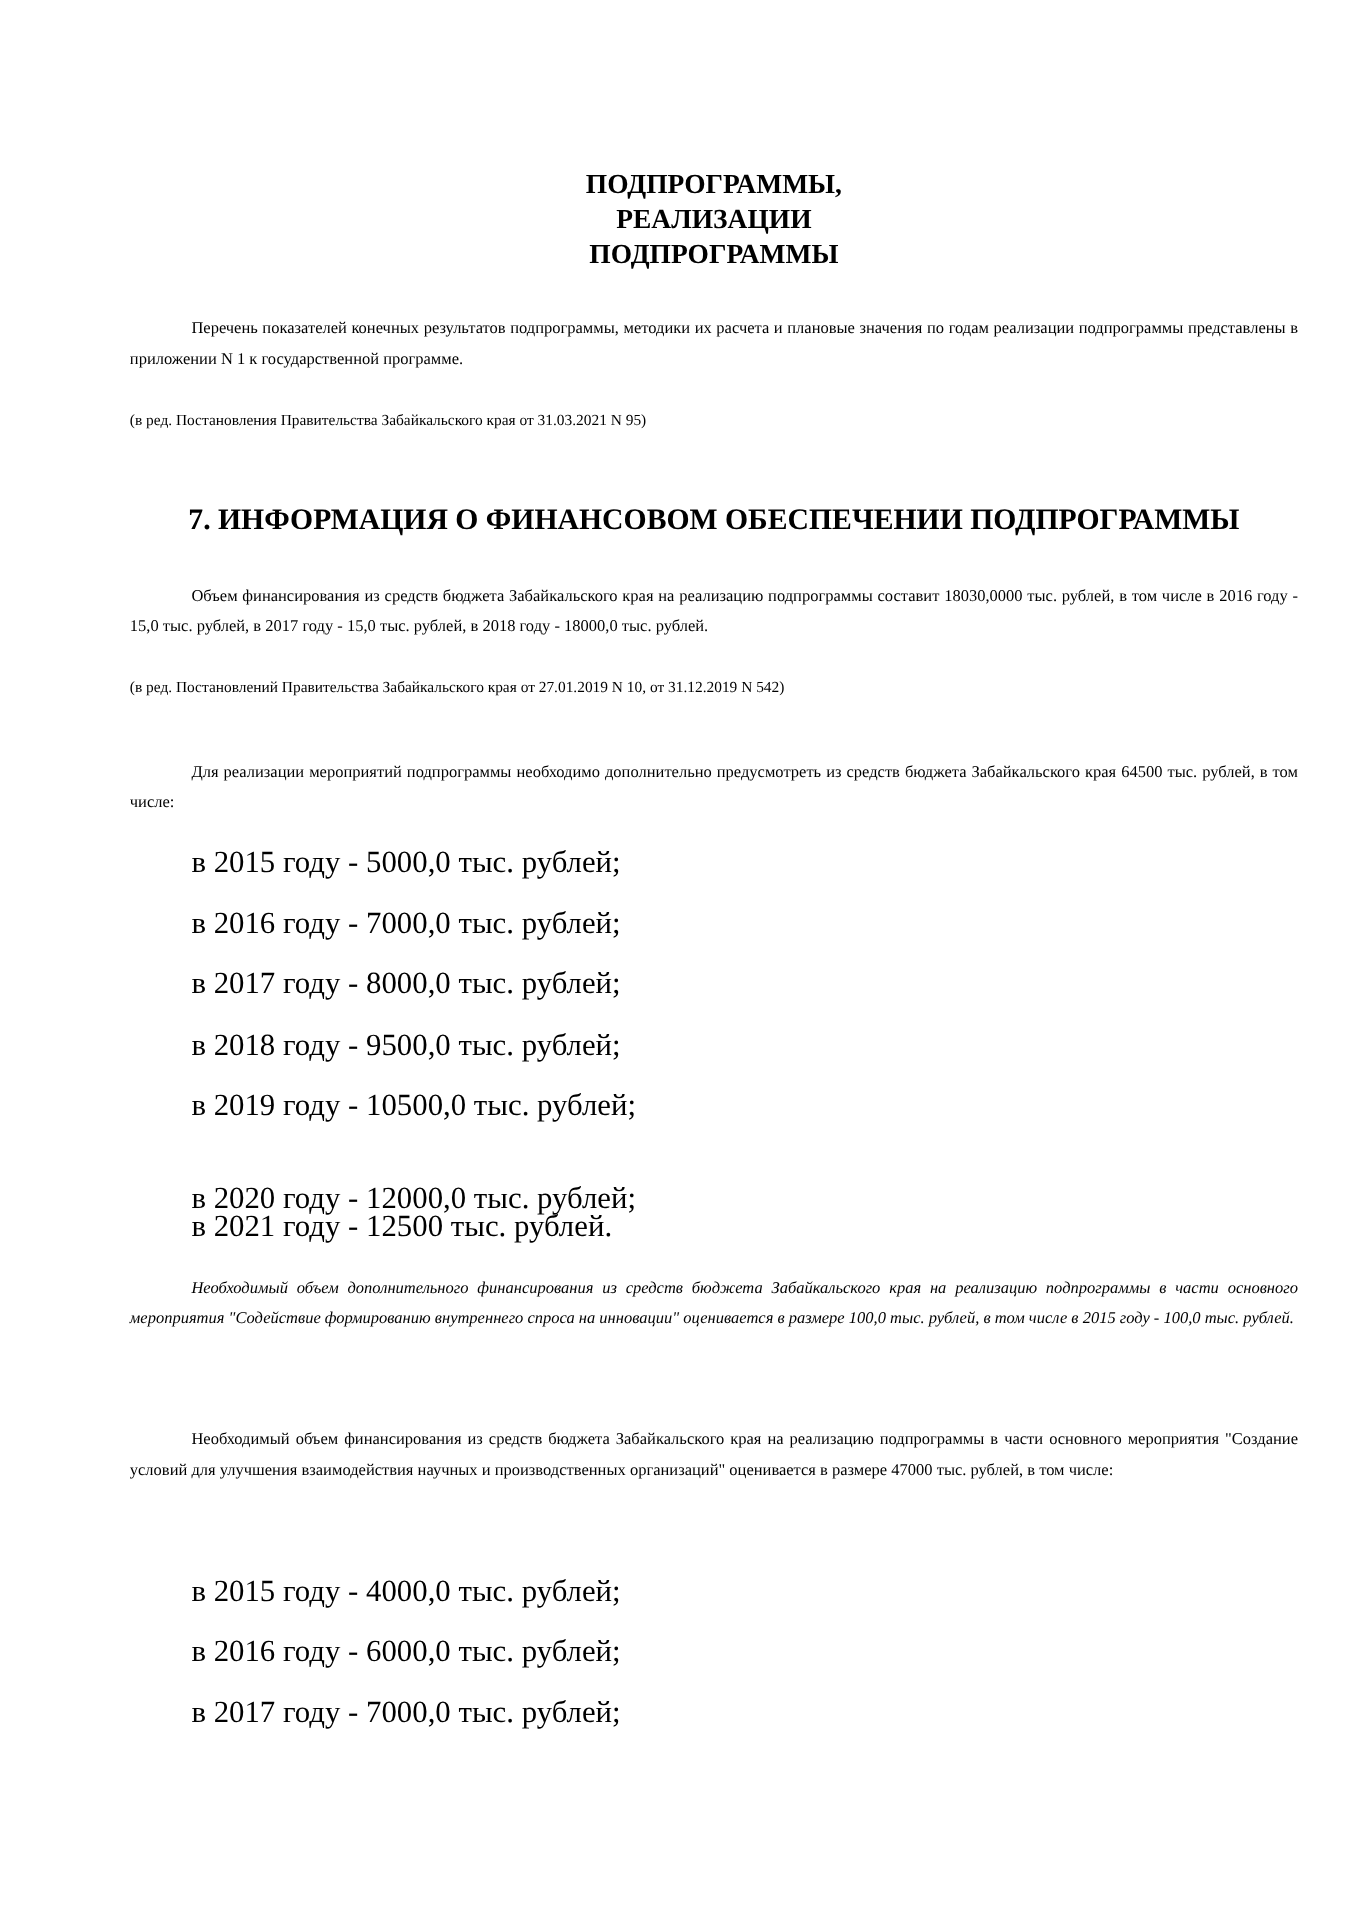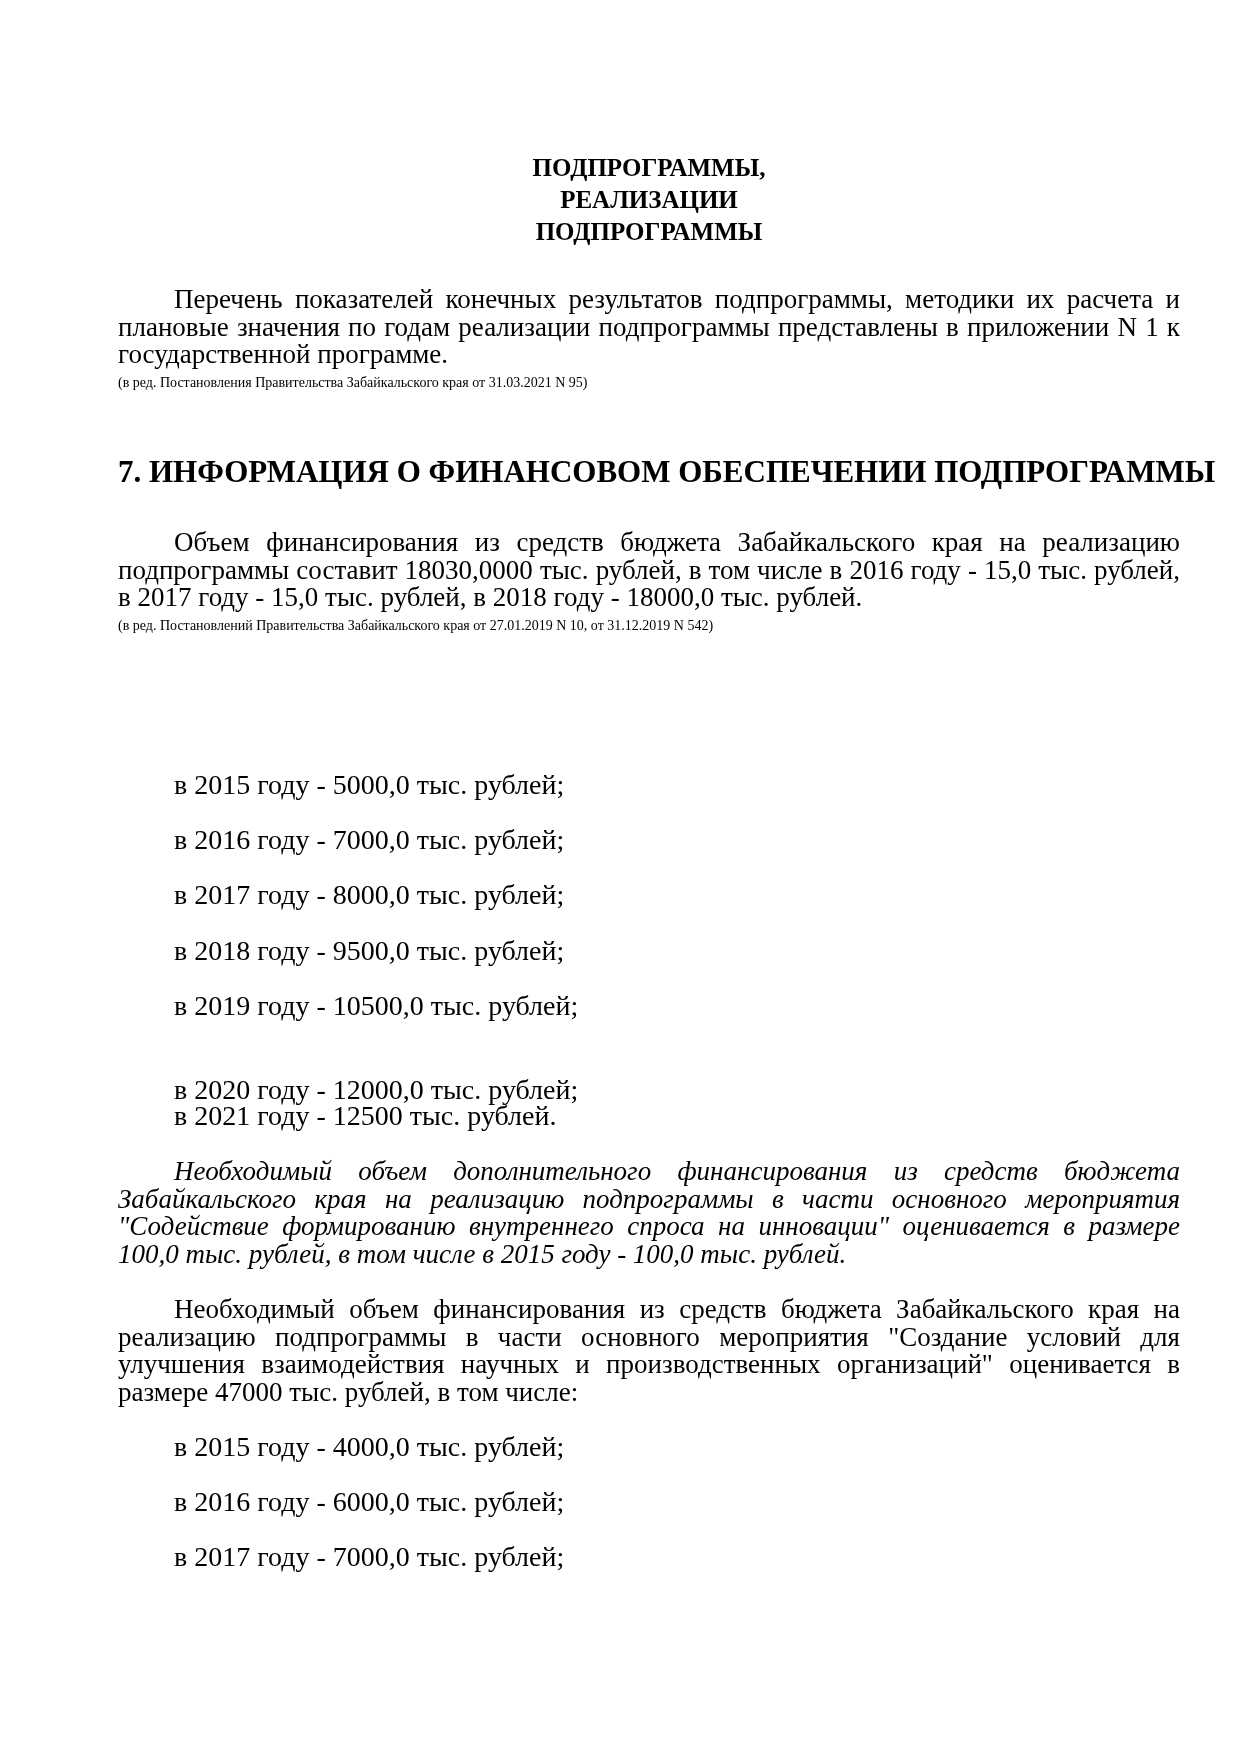--- a/index.html
+++ b/index.html
@@ -9,28 +9,28 @@
       color: #000000;
     }
     .page { position: absolute; left: 0; top: 0; width: 1241px; height: 1754px; padding-left: 32px; }
     .title {
       position: absolute; left: 118px; width: 1062px; top: 152px;
       text-align: center; font-weight: bold; font-size: 25px; line-height: 32px;
     }
     .title div { white-space: nowrap; }
     .para {
       position: absolute; left: 118px; width: 1062px;
-      font-size: 27px; line-height: 27.6px;
+      font-size: 15px; line-height: 27.6px;
       text-align: justify;
     }
     .para .indent { display: inline-block; width: 56px; }
     .note { position: absolute; left: 118px; width: 1062px; font-size: 14px; line-height: 27.6px; text-align: justify; }
     .heading {
       position: absolute; left: 118px; width: 1062px; top: 456px;
-      text-align: center; font-weight: bold; font-size: 31px; line-height: 32px; white-space: nowrap;
+      text-align: center; font-weight: bold; font-size: 27px; line-height: 32px; white-space: nowrap;
     }
     .item {
       position: absolute; left: 174px; font-size: 28px; line-height: 27px; white-space: nowrap;
     }
   </style>
 </head>
 <body>
 
 <div class="page">
 
@@ -45,20 +45,23 @@
   </div>
   <div class="note" style="top:369px;">(в ред. Постановления Правительства Забайкальского края от 31.03.2021 N 95)</div>
 
   <div class="heading">7. ИНФОРМАЦИЯ О ФИНАНСОВОМ ОБЕСПЕЧЕНИИ ПОДПРОГРАММЫ</div>
 
   <div class="para" style="top:529px;">
     <span class="indent"></span><span>Объем финансирования из средств бюджета Забайкальского края на реализацию подпрограммы составит 18030,0000 тыс. рублей, в том числе в 2016 году - 15,0 тыс. рублей, в 2017 году - 15,0 тыс. рублей, в 2018 году - 18000,0 тыс. рублей.</span>
   </div>
   <div class="note" style="top:612px;">(в ред. Постановлений Правительства Забайкальского края от 27.01.2019 N 10, от 31.12.2019 N 542)</div>
 
+  <div class="para" style="top:689px;">
+    <span class="indent"></span><span>Для реализации мероприятий подпрограммы необходимо дополнительно предусмотреть из средств бюджета Забайкальского края 64500 тыс. рублей, в том числе:</span>
+  </div>
 
   <div class="item" style="top:771px;">в 2015 году - 5000,0 тыс. рублей;</div>
   <div class="item" style="top:826px;">в 2016 году - 7000,0 тыс. рублей;</div>
   <div class="item" style="top:881px;">в 2017 году - 8000,0 тыс. рублей;</div>
   <div class="item" style="top:937px;">в 2018 году - 9500,0 тыс. рублей;</div>
   <div class="item" style="top:992px;">в 2019 году - 10500,0 тыс. рублей;</div>
   <div class="item" style="top:1047px;margin-top:29px;">в 2020 году - 12000,0 тыс. рублей;</div>
   <div class="item" style="top:1102px;">в 2021 году - 12500 тыс. рублей.</div>
 
   <div class="para" style="top:1158px;font-style:italic;">

